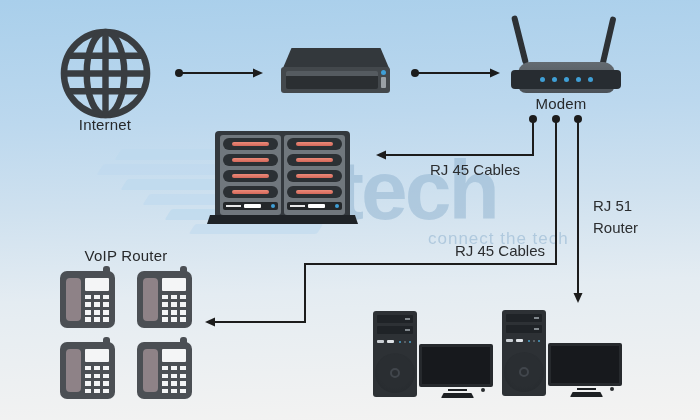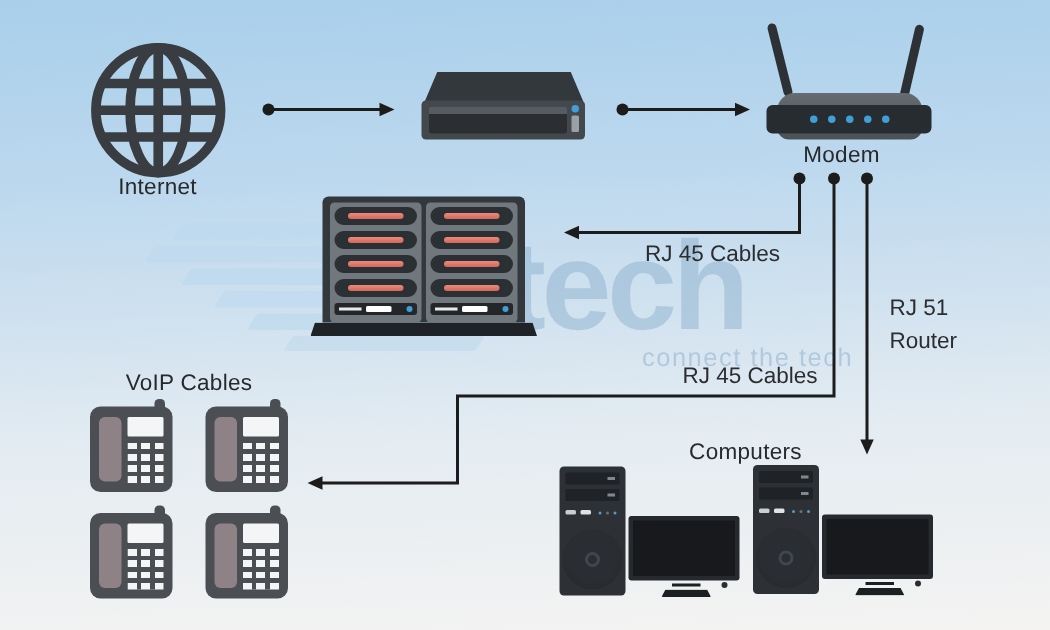--- a/index.html
+++ b/index.html
@@ -208,21 +208,21 @@
         <div class="ipbx-strip">
             <span class="d1"></span>
             <span class="d2"></span>
             <span class="d3"></span>
           </div>
       </div>
     </div>
     <div class="ipbx-base"></div>
   </div>
 
-  <div class="node-label" style="left:46px;top:247px;width:160px;">VoIP Cables</div>
+  <div class="node-label" style="left:46px;top:247px;width:160px;">VoIP Router</div>
   <div class="phone" style="left:60px;top:271px;">
     <div class="antenna-nub"></div>
     <div class="handset"></div>
     <div class="display"></div>
     <div class="keypad"></div>
   </div>
   <div class="phone" style="left:137px;top:271px;">
     <div class="antenna-nub"></div>
     <div class="handset"></div>
     <div class="display"></div>
@@ -234,21 +234,20 @@
     <div class="display"></div>
     <div class="keypad"></div>
   </div>
   <div class="phone" style="left:137px;top:342px;">
     <div class="antenna-nub"></div>
     <div class="handset"></div>
     <div class="display"></div>
     <div class="keypad"></div>
   </div>
 
-  <div class="node-label" style="left:427px;top:293px;width:140px;">Computers</div>
   <div class="computer" style="left:373px;top:311px;">
     <div class="tower">
       <div class="bay" style="top:4px;">
           <i></i>
         </div>
       <div class="bay" style="top:15px;">
           <i></i>
         </div>
       <div class="ports">
         <span class="u" style="left:0;"></span>

